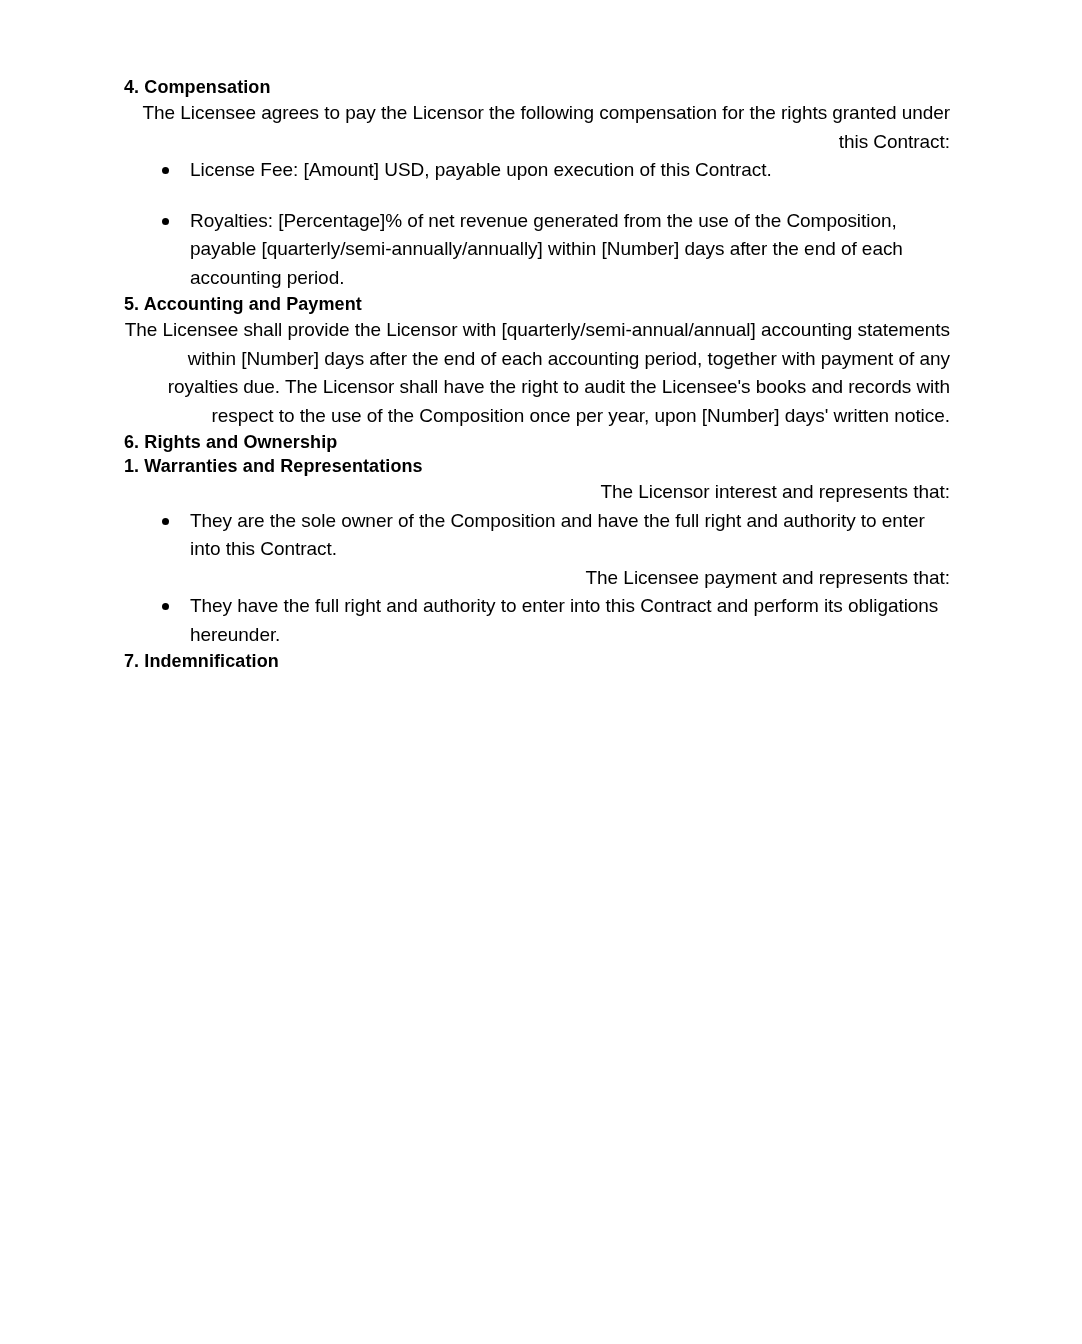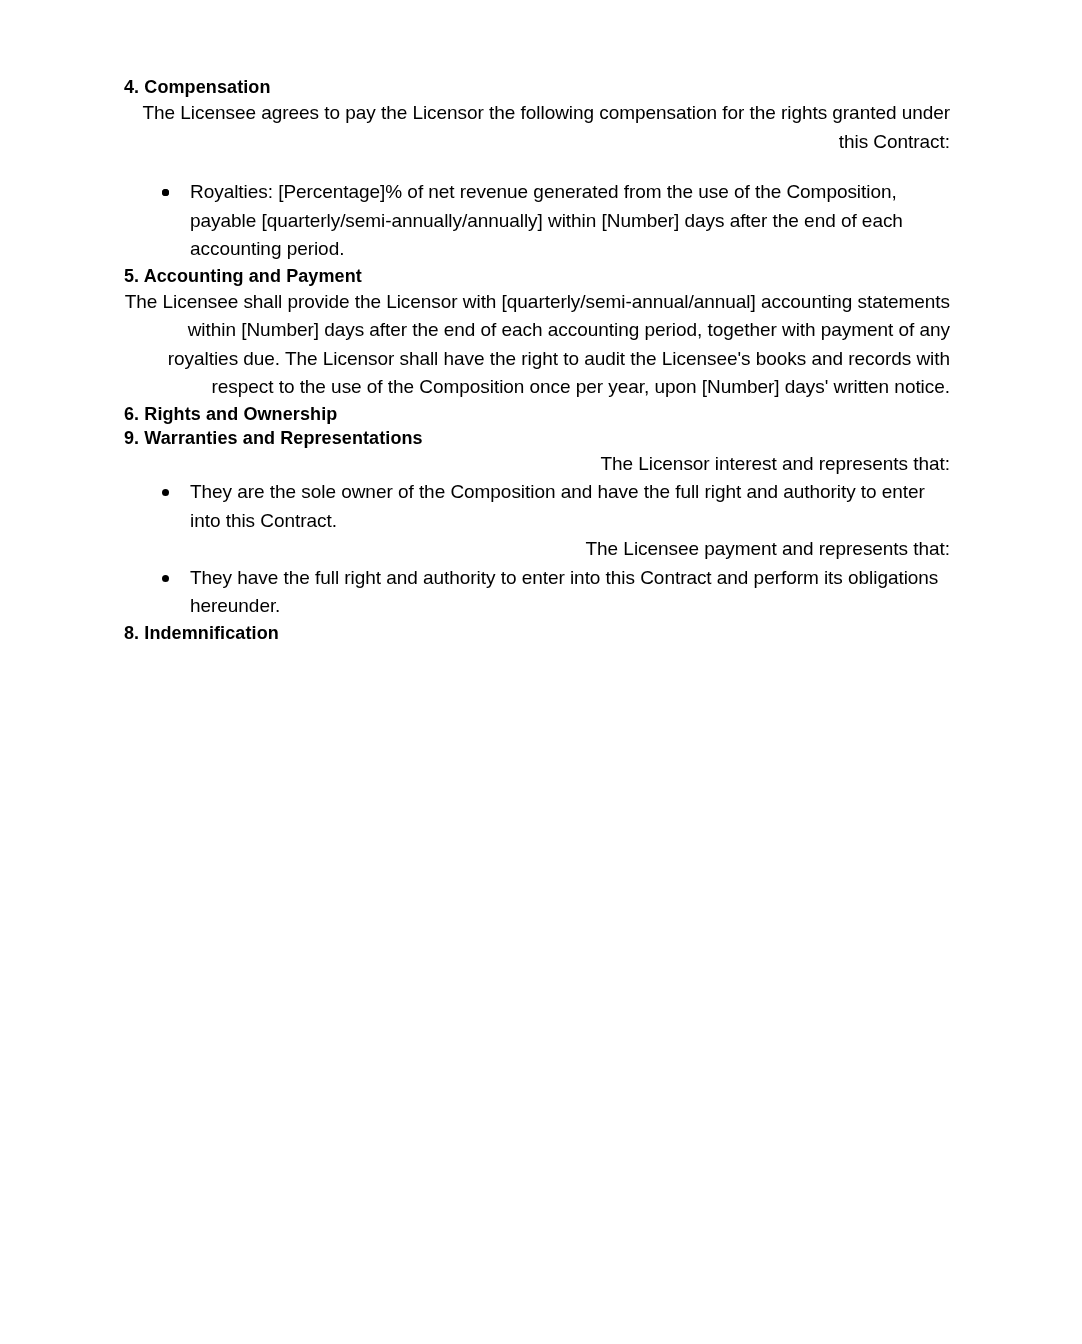--- a/index.html
+++ b/index.html
@@ -105,31 +105,31 @@
   }
 </style>
 </head>
 <body>
 
 <div class="page">
   <div class="content">
       <h2 class="section-heading block-heading first">4. Compensation</h2>
       <p class="body-paragraph block-paragraph">The Licensee agrees to pay the Licensor the following compensation for the rights granted under this Contract:</p>
       <ul class="bullet-list block-list">
-        <li><span class="bullet-marker"></span></li>
+        <li><span class="bullet-marker"></span><span>License Fee: [Amount] USD, payable upon execution of this Contract.</span></li>
         <li><span class="bullet-marker"></span><span>Royalties: [Percentage]% of net revenue generated from the use of the Composition, payable [quarterly/semi-annually/annually] within [Number] days after the end of each accounting period.</span></li>
       </ul>
       <h2 class="section-heading block-heading">5. Accounting and Payment</h2>
       <p class="body-paragraph block-paragraph">The Licensee shall provide the Licensor with [quarterly/semi-annual/annual] accounting statements within [Number] days after the end of each accounting period, together with payment of any royalties due. The Licensor shall have the right to audit the Licensee's books and records with respect to the use of the Composition once per year, upon [Number] days' written notice.</p>
       <h2 class="section-heading block-heading">6. Rights and Ownership</h2>
-      <h2 class="section-heading block-heading">9. Warranties and Representations</h2>
+      <h2 class="section-heading block-heading">1. Warranties and Representations</h2>
       <p class="body-paragraph block-paragraph">The Licensor interest and represents that:</p>
       <ul class="bullet-list block-list">
         <li><span class="bullet-marker"></span><span>They are the sole owner of the Composition and have the full right and authority to enter into this Contract.</span></li>
       </ul>
       <p class="body-paragraph block-paragraph">The Licensee payment and represents that:</p>
       <ul class="bullet-list block-list">
         <li><span class="bullet-marker"></span><span>They have the full right and authority to enter into this Contract and perform its obligations hereunder.</span></li>
       </ul>
-      <h2 class="section-heading block-heading">8. Indemnification</h2>
+      <h2 class="section-heading block-heading">7. Indemnification</h2>
     </div>
   <div class="page-number">2</div>
 </div>
 
 </body></html>

